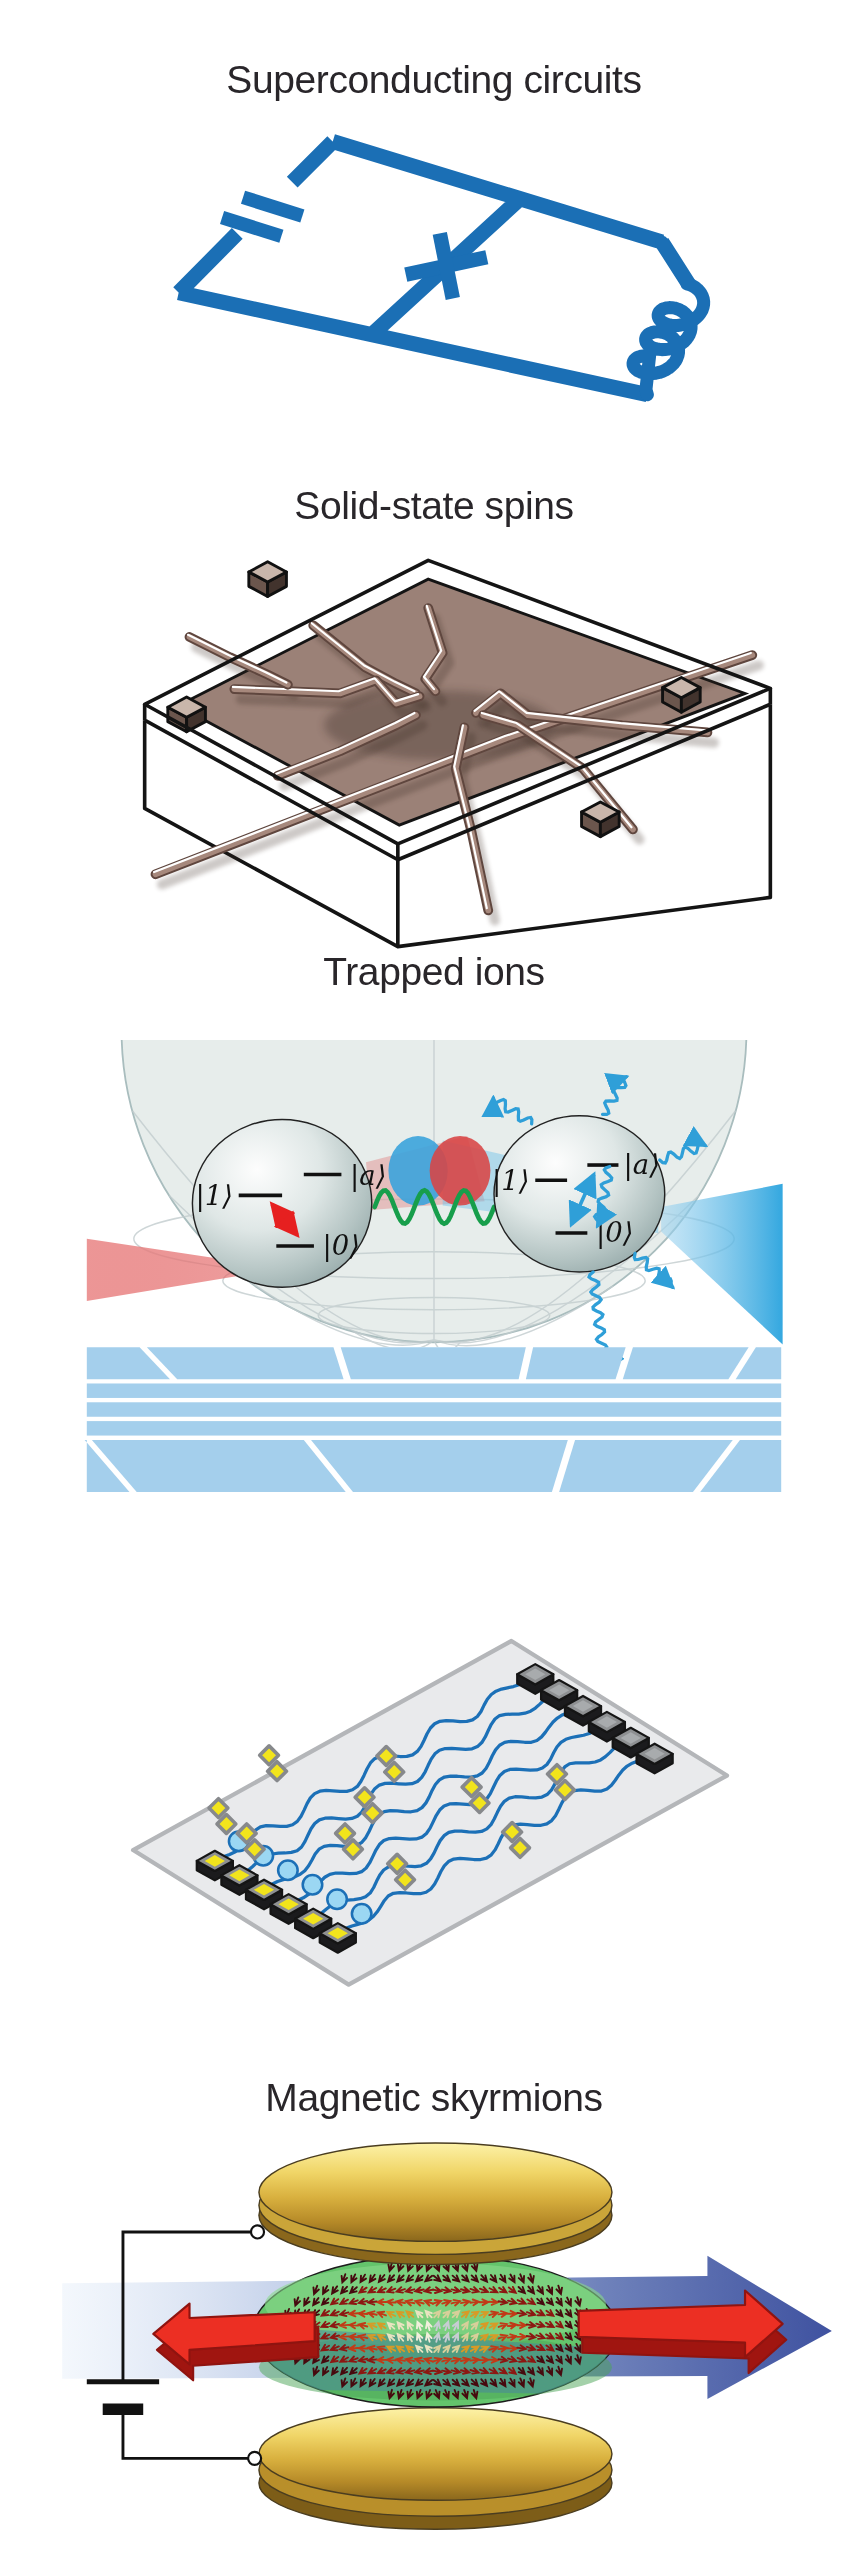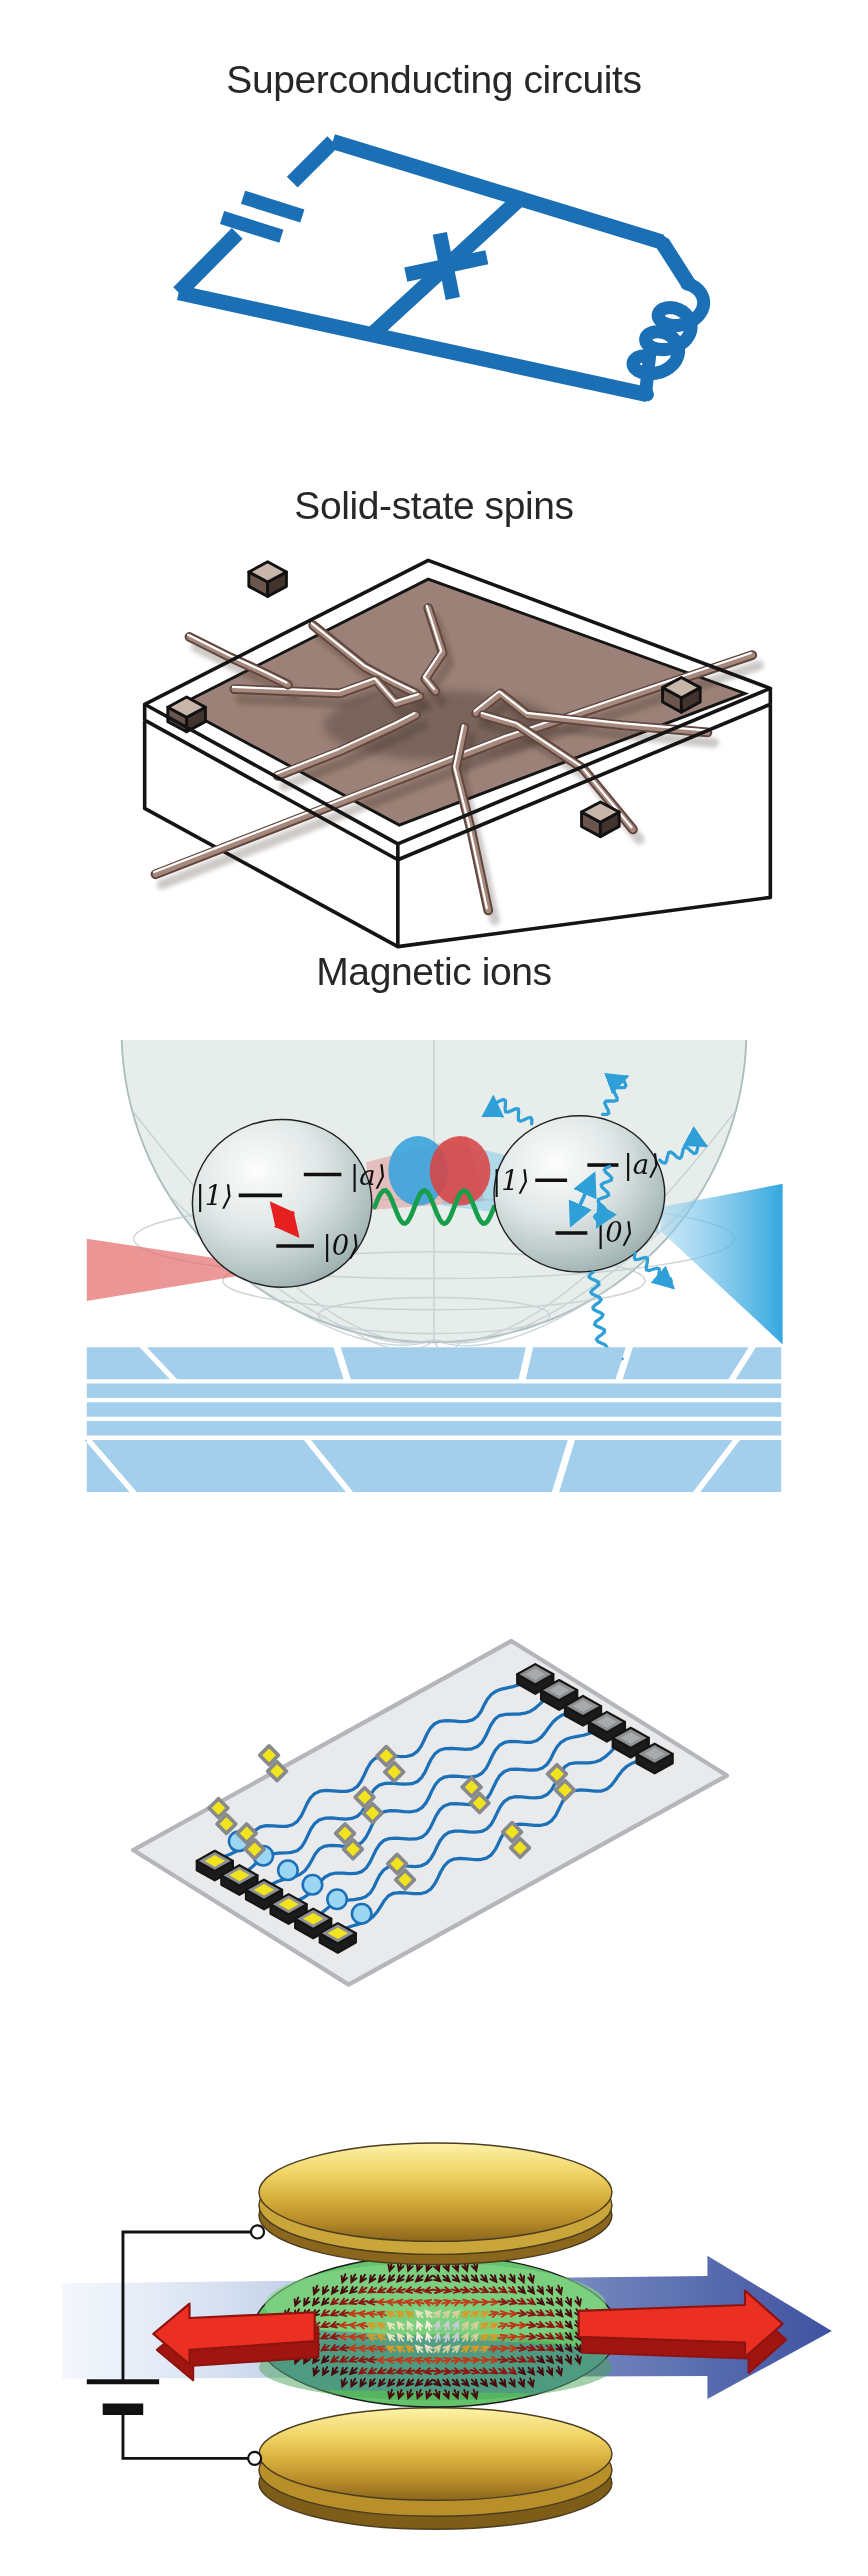--- a/index.html
+++ b/index.html
@@ -642,15 +642,16 @@
         <path d="M142,3330 L198,3330" stroke-width="16"></path>
       </g>
       <circle cx="356" cy="3085" r="9" fill="#fff" stroke-width="3"></circle>
       <circle cx="352" cy="3398" r="9" fill="#fff" stroke-width="3"></circle>
     </g>
   </g>
 </svg>
 
 <div class="t" style="top:486px">Solid-state spins</div>
 <div class="t" style="top:60px">Superconducting circuits</div>
-<div class="t" style="top:952px">Magnetic ions</div>
+<div class="t" style="top:952px">Trapped ions</div>
+<div class="t" style="top:2078px">Magnetic skyrmions</div>
 
 </div>
 
 </body></html>

